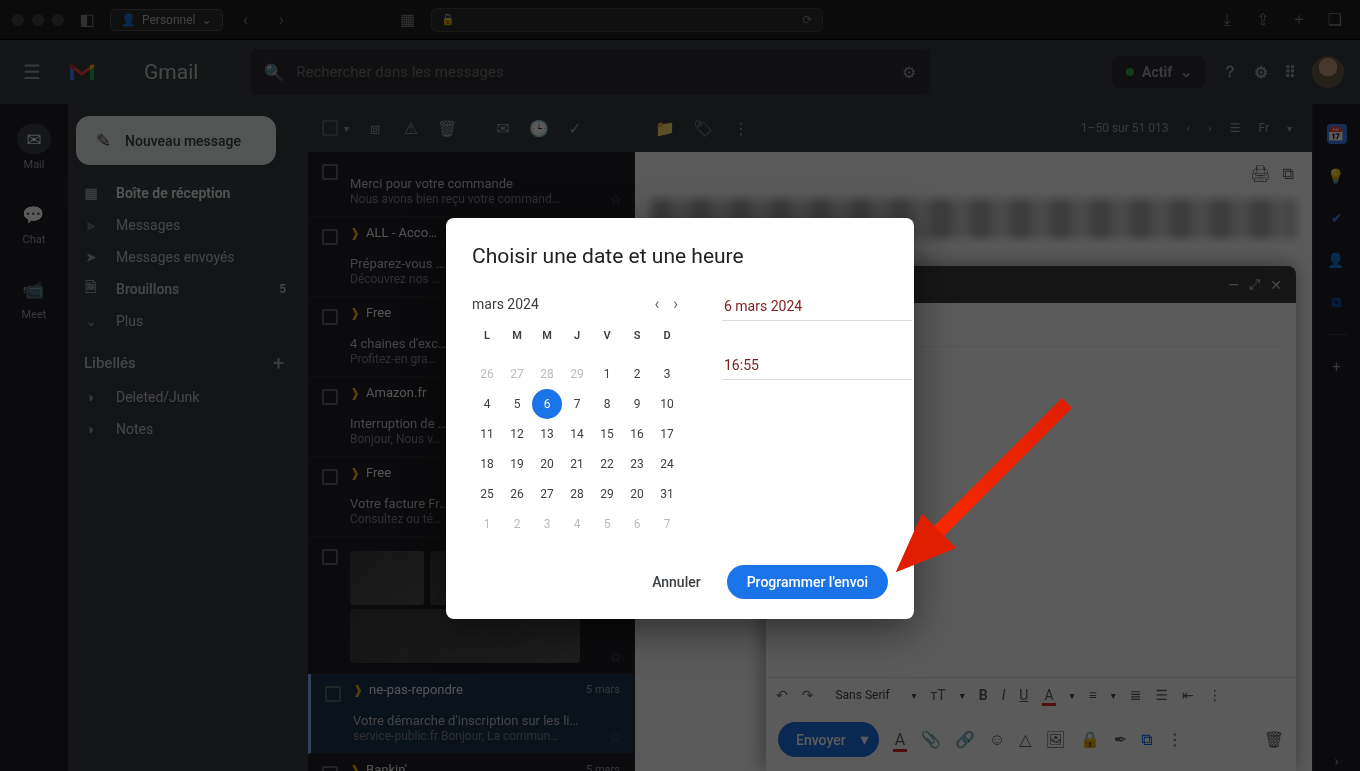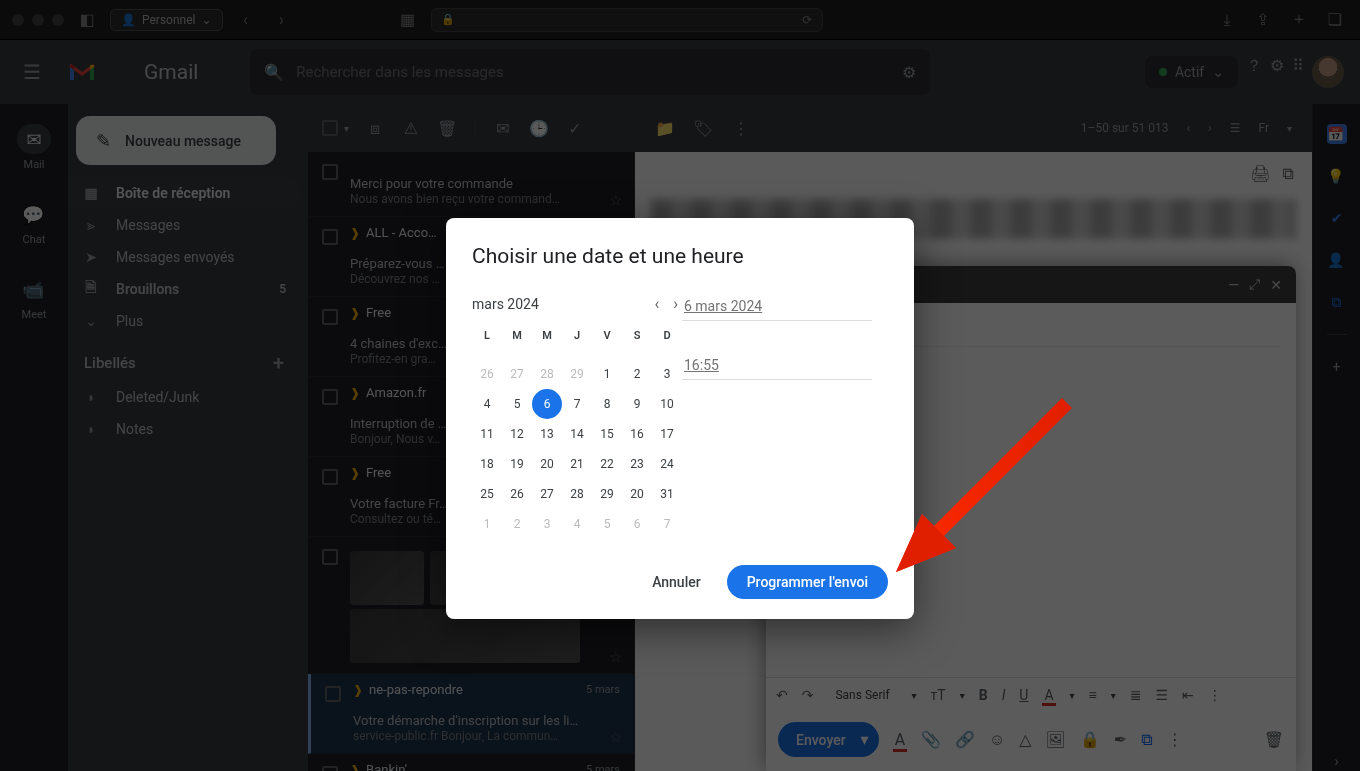--- a/index.html
+++ b/index.html
@@ -17,21 +17,21 @@
   
   
   .gheader { height:64px; display:flex; align-items:center; padding:0 16px; gap:12px; }
   .burger { width:24px; text-align:center; color:#9aa0a6; font-size:20px; cursor:pointer; margin-left:4px; margin-right:12px;}
   .logo { display:flex; align-items:center; gap:8px; margin-right:40px;}
   .logo-m { width:28px; height:22px; position:relative; }
   .logo-m svg { width:28px; height:22px; }
   .logo-text { font-size:21px; color:#c5c6c8; font-weight:400;margin-left:40px; }
   .search { flex:1; max-width:680px; height:46px; background:#2f3033; border-radius:8px; display:flex; align-items:center; padding:0 14px; gap:12px; color:#9aa0a6;}
   .search input { background:none; border:none; outline:none; flex:1; color:#9aa0a6; font-size:15px; }
-  .header-right { display:flex; gap:8px; margin-left:auto; color:#9aa0a6;}
+  .header-right { display:flex; align-items:center; gap:16px; margin-left:auto; color:#9aa0a6;font-weight:bold;}
   .actif-pill { display:flex; align-items:center; gap:8px; background:#2f3033; border-radius:8px; padding:8px 14px; font-size:14px;}
   .actif-dot { width:8px; height:8px; border-radius:50%; background:#34a853; }
   .avatar { width:32px; height:32px; border-radius:50%; background:#555 radial-gradient(circle at 50% 35%, #c49d82 35%, #6b5a4d 36%);}
   
   
   .main { display:flex; height:calc(100% - 104px);}
   .rail { width:68px; background:#202124; display:flex; flex-direction:column; align-items:center; gap:28px; padding-top:20px; }
   .rail-item { display:flex; flex-direction:column; align-items:center; gap:4px; color:#9aa0a6; font-size:11px; }
   .rail-icon { width:34px; height:30px; border-radius:15px; display:flex; align-items:center; justify-content:center; font-size:18px;}
   .rail-item.active .rail-icon { background:#3c4043; color:#e8eaed; }
@@ -91,32 +91,32 @@
   .cw-actions { padding:10px 12px 14px; display:flex; align-items:center; gap:14px; }
   .send-btn { background:#1a73e8; color:#fff; padding:8px 18px; border-radius:18px 0 0 18px; font-size:14px; font-weight:500; display:flex; align-items:center;}
   .send-more { background:#1a73e8; color:#fff; padding:8px 10px; border-radius:0 18px 18px 0; margin-left:-13px;}
   .cw-icon { color:#5f6368; cursor:pointer; }
   .trash { margin-left:auto; }
   
   
   .modal-overlay { position:absolute; inset:0; background:rgba(0,0,0,0.35); display:flex; align-items:flex-start; justify-content:center; padding-top:218px; z-index:50;}
   .modal { width:468px; background:#fff; border-radius:8px; color:#202124; padding:26px 26px 20px; box-shadow:0 10px 40px rgba(0,0,0,0.5);}
   .modal h2 { font-size:21px; font-weight:400; color:#202124; margin-bottom:22px;}
-  .cal-wrap { display:flex; }
+  .cal-wrap { display:flex; gap:40px; }
   .cal { }
   .cal-head { display:flex; align-items:center; gap:6px; margin-bottom:12px;}
   .cal-month { font-size:14px; color:#3c4043; flex:1;}
   .cal-nav { color:#5f6368; padding:4px; cursor:pointer;}
   .cal-grid { display:grid; grid-template-columns:repeat(7,30px); grid-auto-rows:30px; text-align:center; font-size:12px;}
   .cal-dow { font-weight:600; color:#3c4043; font-size:11px;}
   .cal-day { color:#3c4043; display:flex; align-items:center; justify-content:center; cursor:pointer; border-radius:50%;}
   .cal-day.muted { color:#bbb; }
   .cal-day.today { background:#1a73e8; color:#fff; }
   .inputs { flex:1; }
-  .inp { border:none; border-bottom:1px solid #dadce0; padding:8px 2px 6px; font-size:14px; color:#737373; margin-bottom:28px; display:block; width:190px;text-decoration:underline;}
+  .inp { border:none; border-bottom:1px solid #dadce0; padding:8px 2px 6px; font-size:14px; color:#7f1d1d; margin-bottom:28px; display:block; width:190px;}
   .modal-actions { display:flex; justify-content:flex-end; gap:10px; margin-top:26px; align-items:center;}
   .btn-flat { background:none; border:none; color:#3c4043; font-size:14px; padding:9px 16px; border-radius:4px; cursor:pointer; font-weight:500;}
   .btn-primary { background:#1a73e8; color:#fff; border:none; font-size:14px; padding:9px 20px; border-radius:18px; cursor:pointer; font-weight:500;}
   
   
   .arrow { position:absolute; z-index:60; pointer-events:none; left:874px; top:390px; width:200px; height:200px;}
   
   .dim { filter:brightness(0.55);}
   svg { display:block; }
 </style>

